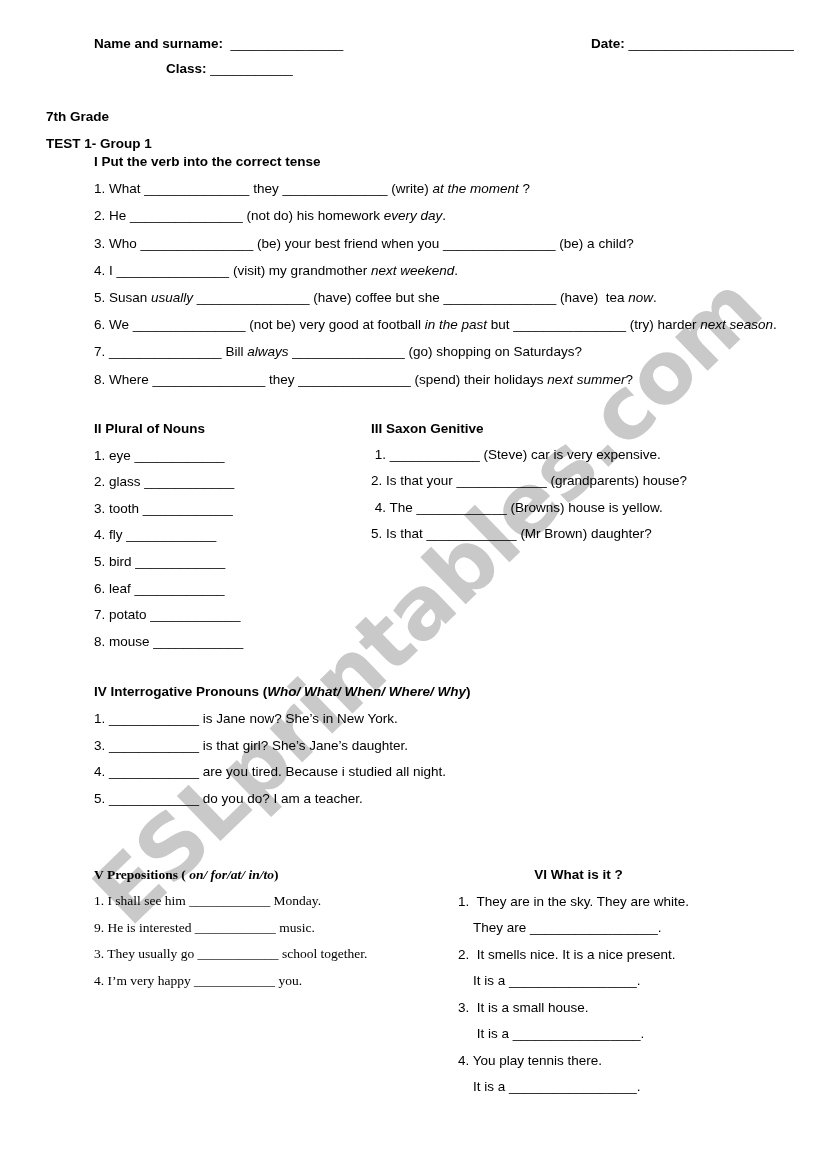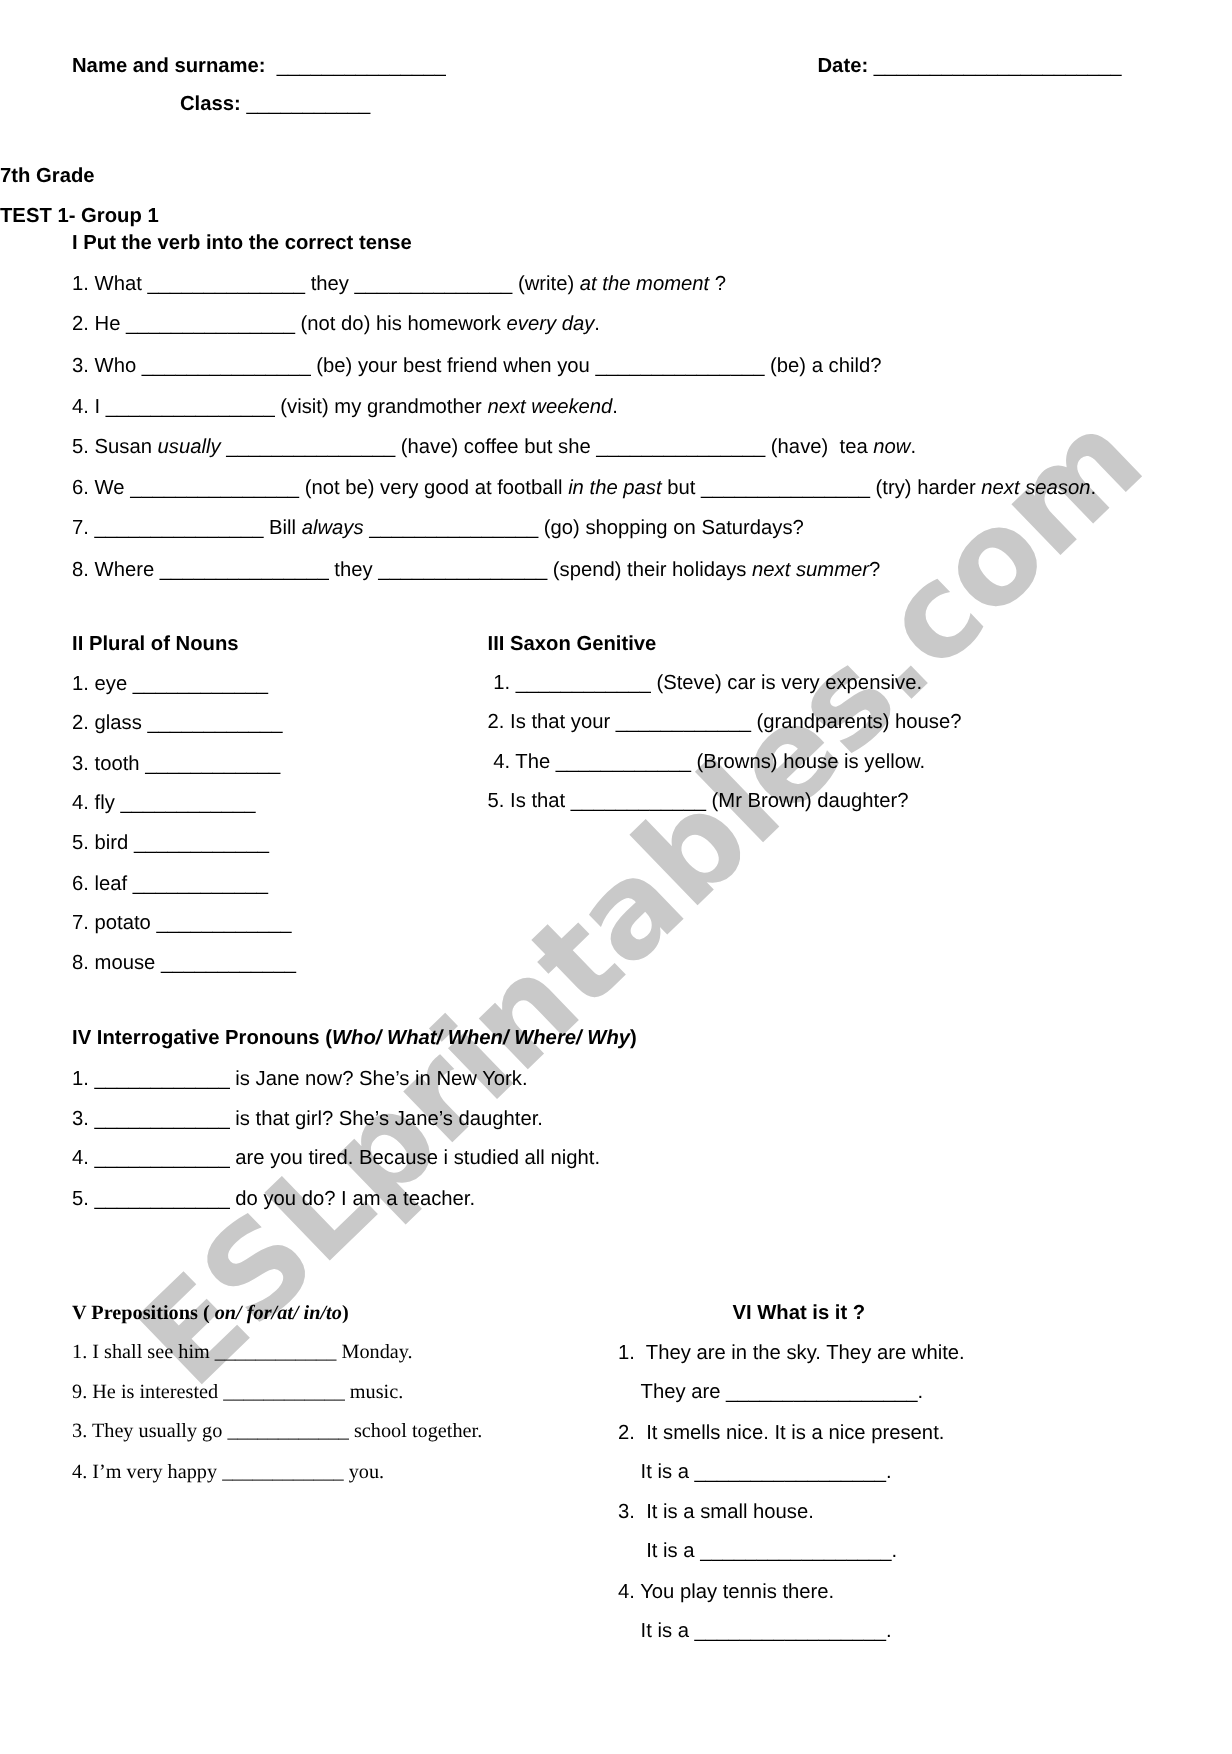--- a/index.html
+++ b/index.html
@@ -24,21 +24,21 @@
     left:427px;top:600px;
     transform:translate(-50%,-50%) rotate(-44deg);
     font-family:"DejaVu Sans",sans-serif;
     font-weight:bold;
     font-size:86px;
     letter-spacing:-1px;
     color:#c9c9c9;
     white-space:nowrap;
     z-index:0;
   }
-  .content{z-index:1;}
+  .content{z-index:1;margin-left:46px;}
   #s1{left:48px;top:148px;line-height:27.2px;}
   #s2{left:48px;top:416px;line-height:26.6px;}
   #s3{left:325px;top:416px;line-height:26.2px;}
   #s4{left:48px;top:679px;line-height:26.8px;}
   #s5{left:48px;top:862px;line-height:26.4px;font-family:Liberation Serif, serif;}
   #s6{left:412px;top:862px;line-height:26.5px;}
   .hpad{padding-left:10px;text-align:center;}
 </style>
 </head>
 <body>

